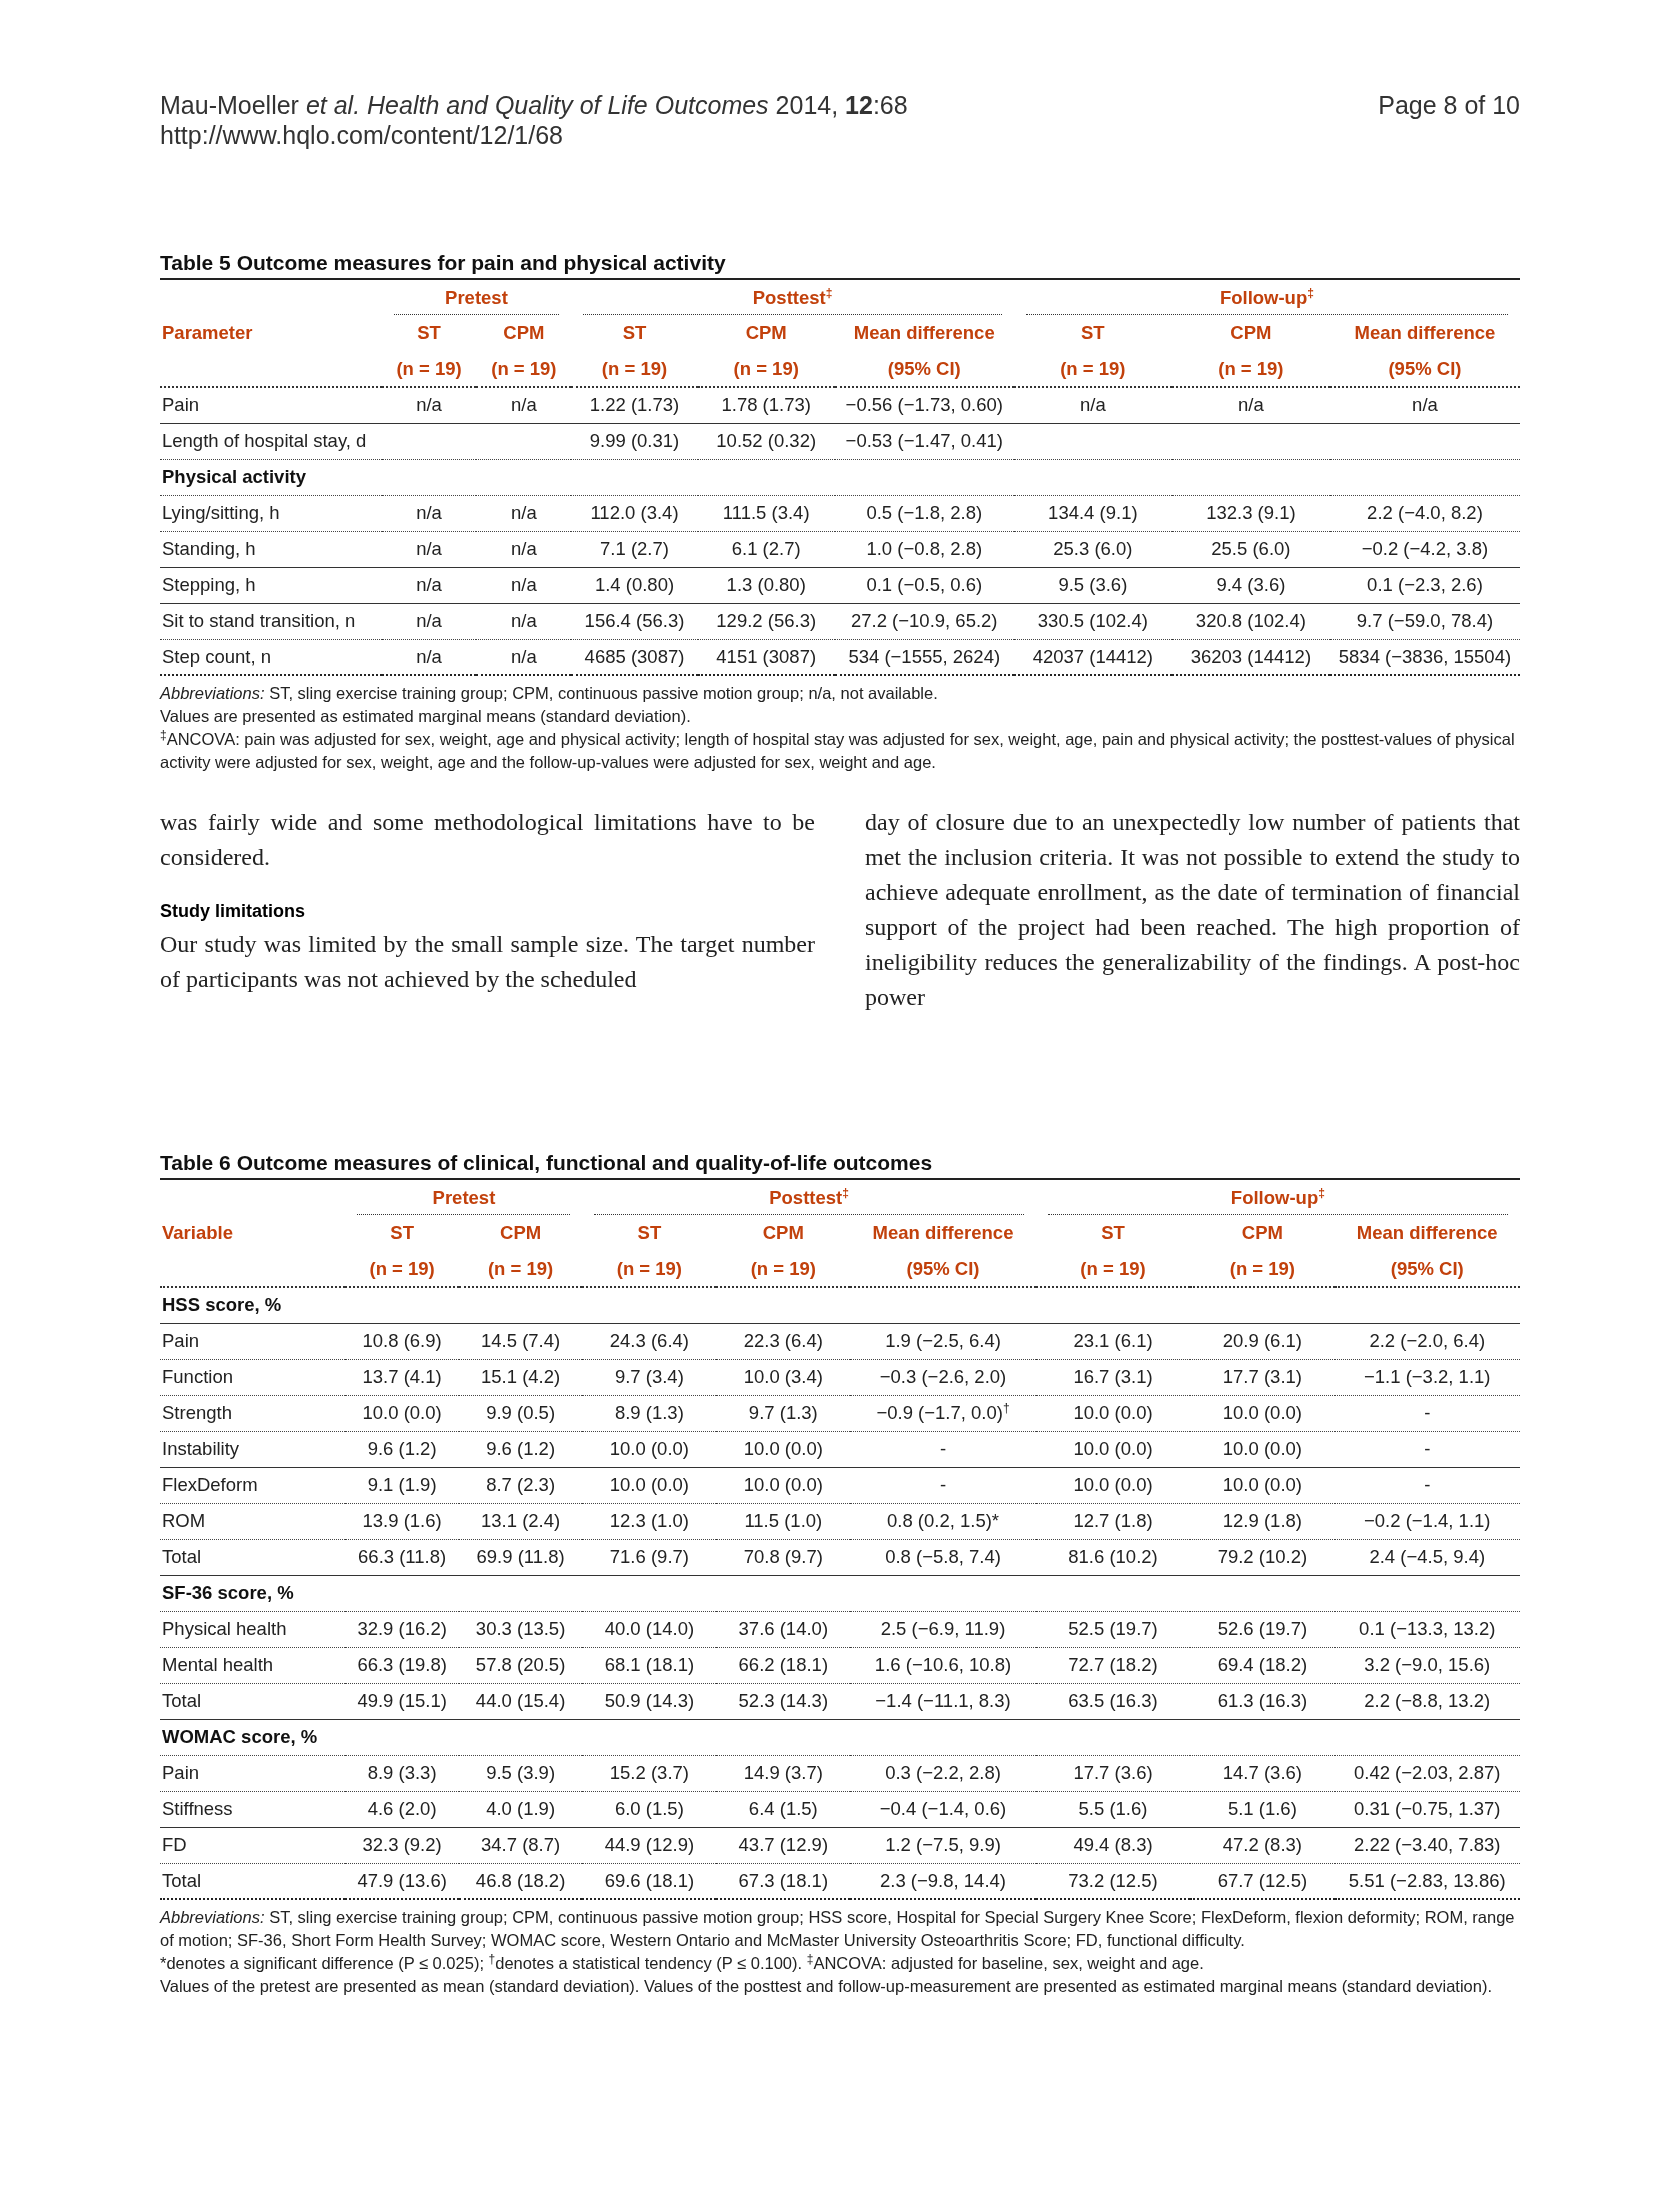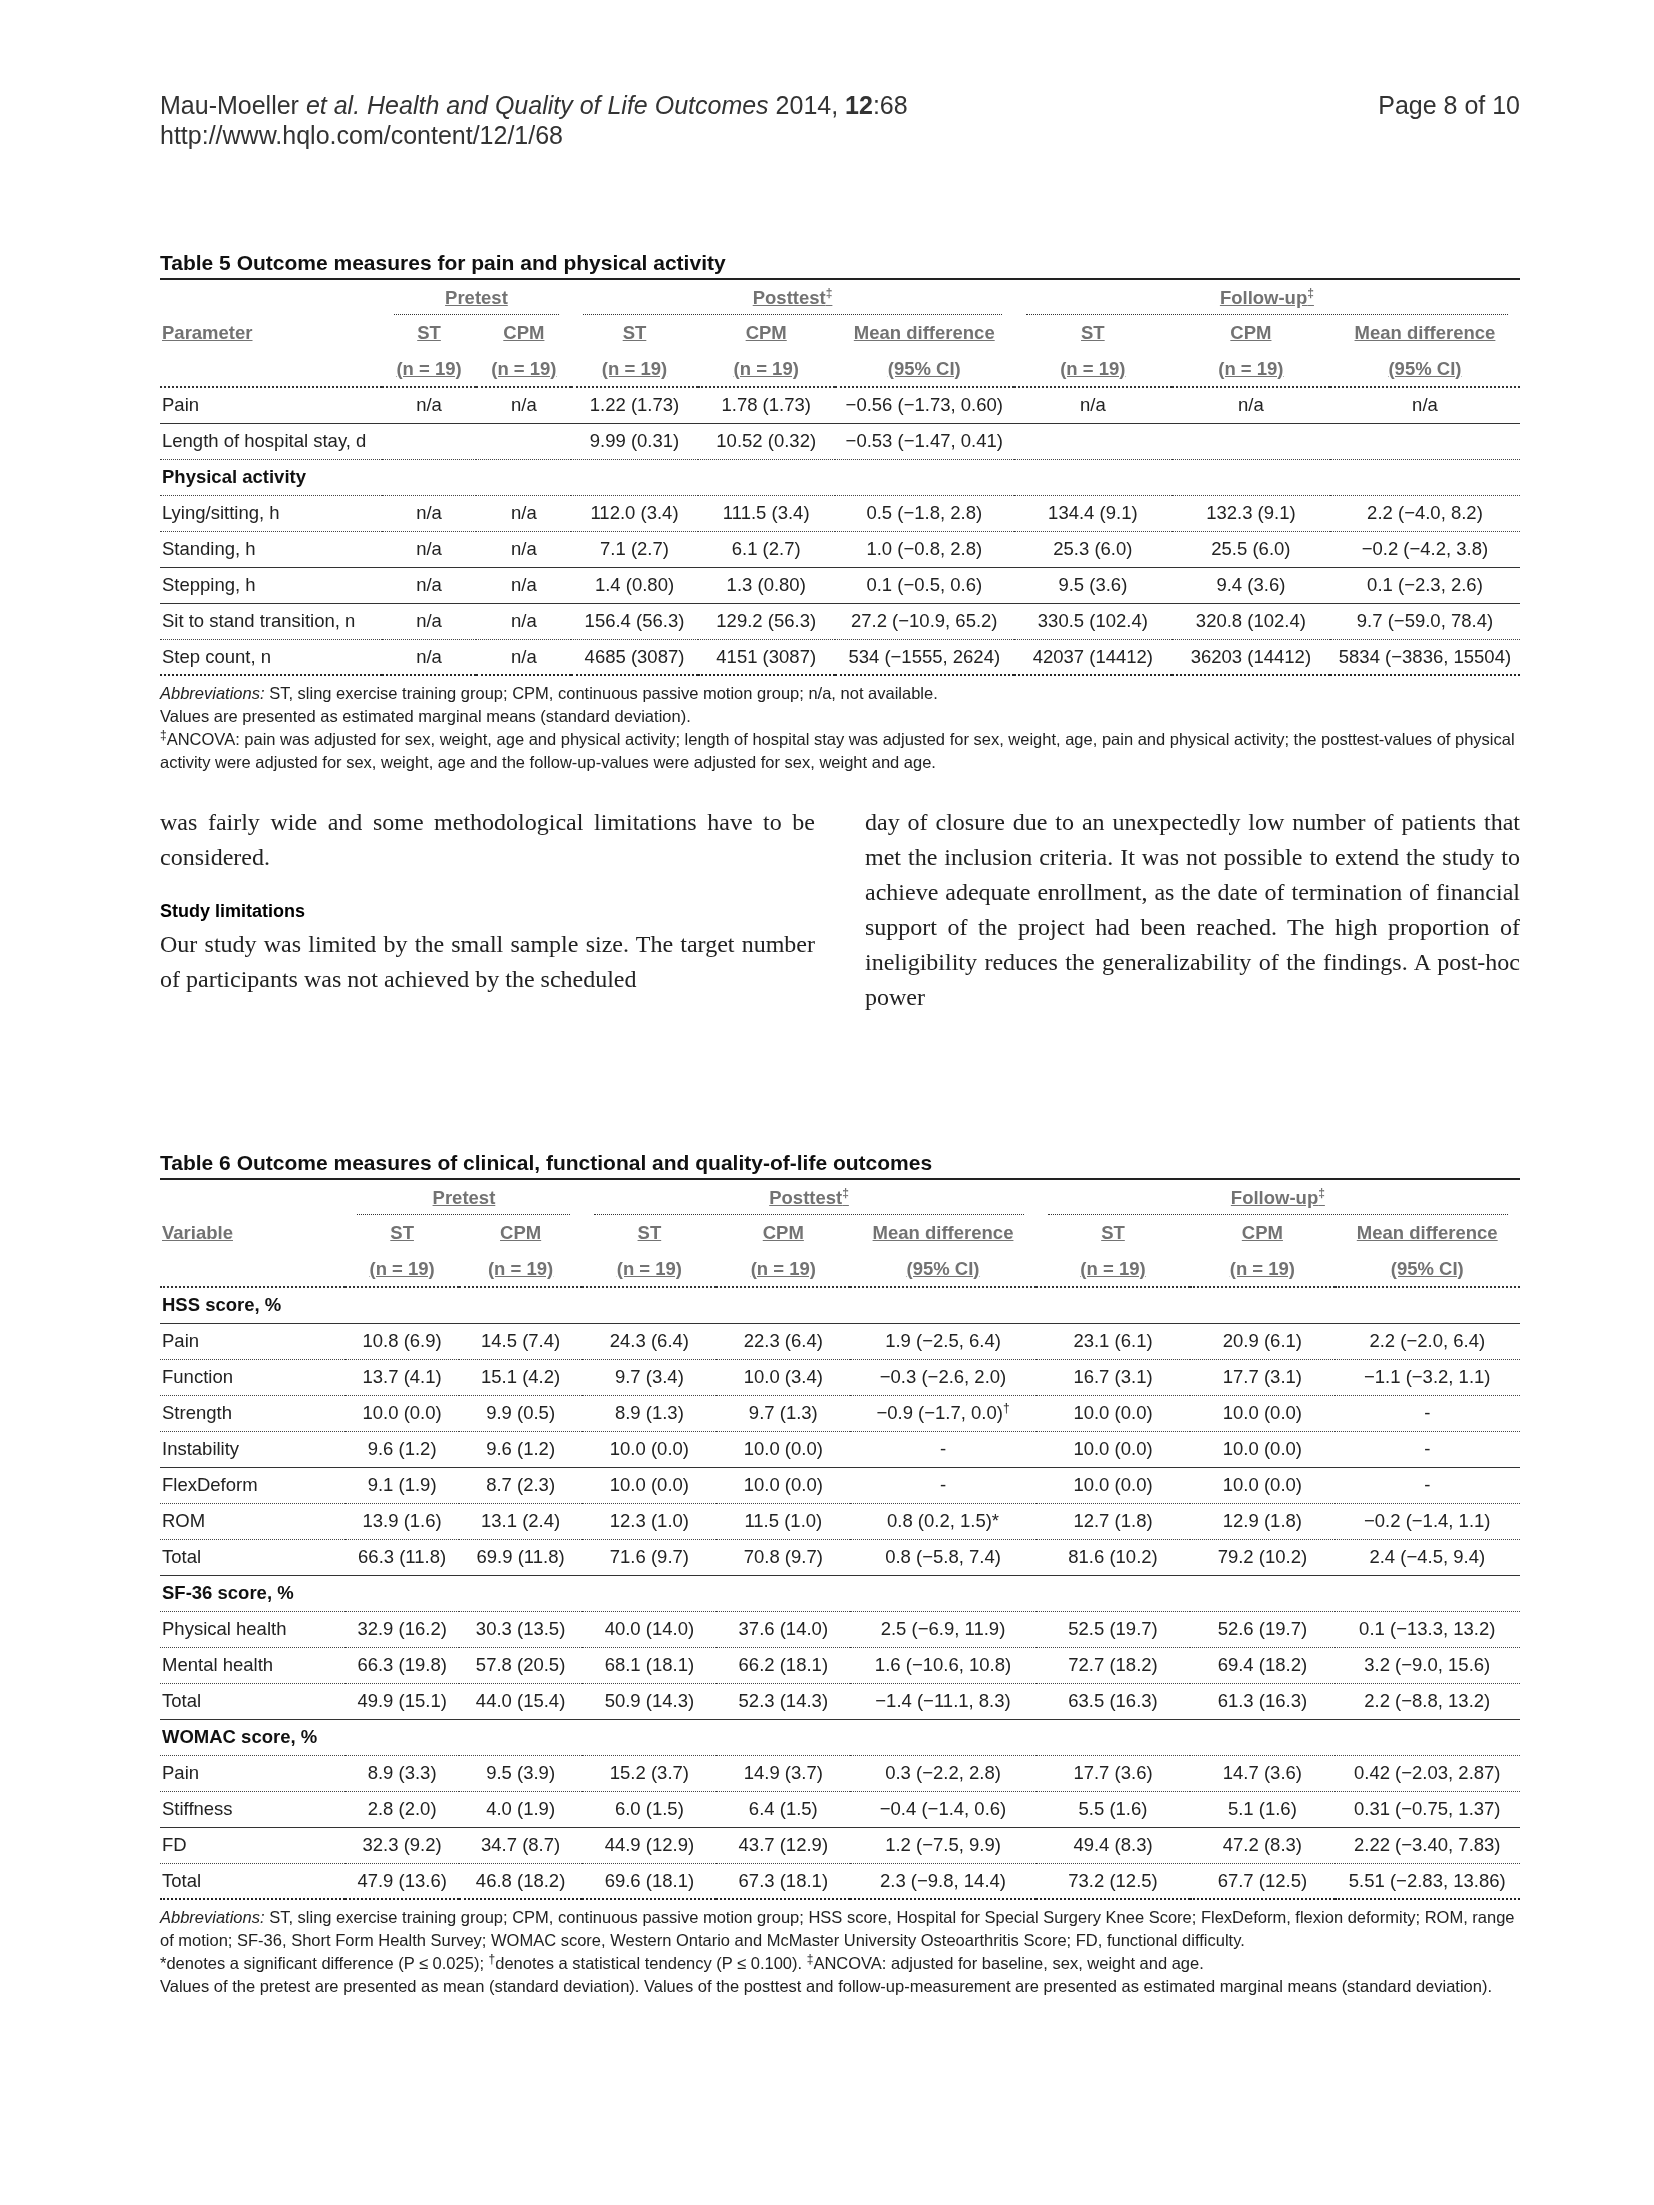--- a/index.html
+++ b/index.html
@@ -14,21 +14,21 @@
   .table-block { position: absolute; left: 160px; width: 1360px; }
   #table5 { top: 248px; }
   #table6 { top: 1148px; }
 
   .table-caption { font-size: 21px; font-weight: bold; line-height: 30px; color: #111; }
 
   table.data { width: 100%; border-collapse: collapse; font-size: 18.5px; color: #222; }
   table.data td, table.data th { padding: 0 4px; height: 36px; text-align: center; white-space: nowrap; font-weight: normal; }
   table.data td.label, table.data th.label { text-align: left; padding-left: 2px; }
   table.data thead tr.top th { border-top: 2px solid #222; }
-  table.data thead th { font-weight: bold; color: #737373; text-decoration: underline; }
+  table.data thead th { font-weight: bold; color: #c2410c; }
   table.data th.group { position: relative; }
   table.data th.group span.rule { position: absolute; left: 12px; right: 12px; bottom: 0; border-bottom: 1.5px dotted #333; }
   table.data thead tr.last th { border-bottom: 2px dotted #333; }
   table.data tbody tr td { border-bottom: 1.5px dotted #444; }
   table.data tbody tr.solid td { border-bottom: 1.5px solid #333; }
   table.data tbody tr.section td { font-weight: bold; color: #111; }
   table.data tbody tr:last-child td { border-bottom: 2px dotted #222; }
   sup { font-size: 12px; vertical-align: super; line-height: 0; }
 
   .footnotes { font-size: 16.5px; line-height: 23px; color: #222; padding-top: 6px; }
@@ -364,21 +364,21 @@
           <td>9.5 (3.9)</td>
           <td>15.2 (3.7)</td>
           <td>14.9 (3.7)</td>
           <td>0.3 (−2.2, 2.8)</td>
           <td>17.7 (3.6)</td>
           <td>14.7 (3.6)</td>
           <td>0.42 (−2.03, 2.87)</td>
         </tr>
         <tr class="solid">
           <td class="label">Stiffness</td>
-          <td>2.8 (2.0)</td>
+          <td>4.6 (2.0)</td>
           <td>4.0 (1.9)</td>
           <td>6.0 (1.5)</td>
           <td>6.4 (1.5)</td>
           <td>−0.4 (−1.4, 0.6)</td>
           <td>5.5 (1.6)</td>
           <td>5.1 (1.6)</td>
           <td>0.31 (−0.75, 1.37)</td>
         </tr>
         <tr>
           <td class="label">FD</td>

